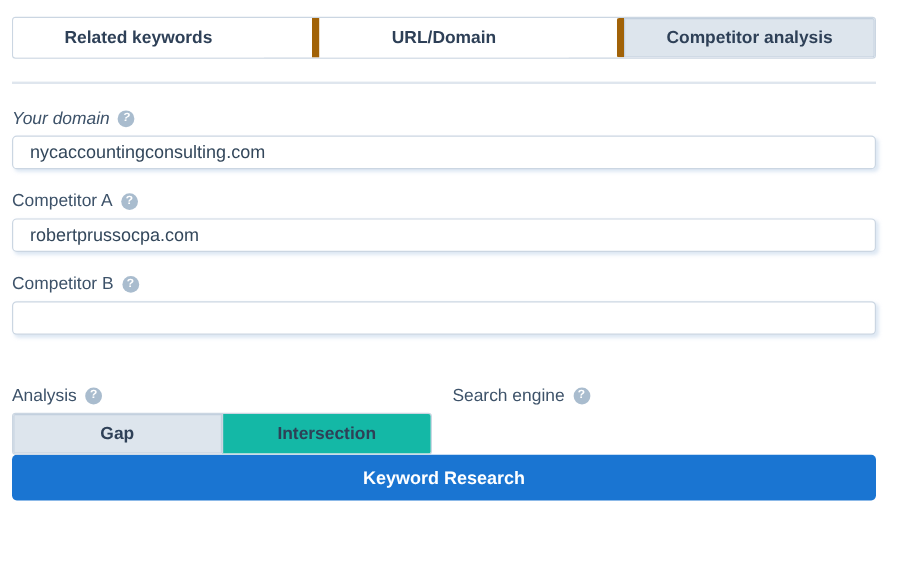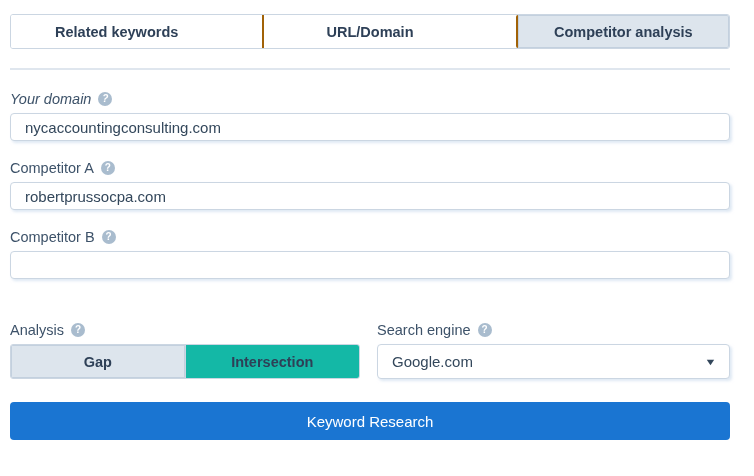--- a/index.html
+++ b/index.html
@@ -20,21 +20,21 @@
     border-radius: 3px;
     overflow: hidden;
     background: #ffffff;
     gap: 40px;
   }
   .tab {
     flex: 1;
     display: flex; align-items: center; justify-content: center;
     font-size: 14.5px; font-weight: 700;
     color: #2e4057;
-    border-left: 2px solid #a16207;
+    border-left: 6px solid #a16207;
     cursor: pointer;
     background: #ffffff;
   }
   .tab:first-child { border-left: none; }
   .tab.active {
     background: #dde5ed;
     border-radius: 2px;
     box-shadow: inset 0 0 0 1px #c3d0de;
   }
 
@@ -131,27 +131,26 @@
     font-size: 9px;
     color: #33475b;
     transform: scaleX(1.4);
   }
 
   
   .submit-btn {
     display: flex; align-items: center; justify-content: center;
     width: 100%;
     height: 38px;
-    margin-top: 23px;
     border: none;
     border-radius: 4px;
     background: #1a75d2;
     color: #ffffff;
     font-family: "Liberation Sans", "DejaVu Sans", sans-serif;
-    font-size: 15px; font-weight: 400;
+    font-size: 15px; font-weight: 700;
     cursor: pointer;
   }
 </style>
 </head>
 <body>
 
 <div class="wrap">
 
   <div class="tab-group">
     <div class="tab">Related keywords</div>
@@ -189,22 +188,18 @@
         <div class="segment active">Gap</div>
         <div class="segment">Intersection</div>
       </div>
     </div>
 
     <div class="col-right">
       <div class="field-label">
         <span>Search engine</span>
         <span class="help-icon">?</span>
       </div>
-      <div class="select-box">
-        <span>Google.com</span>
-        <span class="caret">▼</span>
-      </div>
     </div>
   </div>
 
   <button class="submit-btn">Keyword Research</button>
 
 </div>
 
 </body></html>

